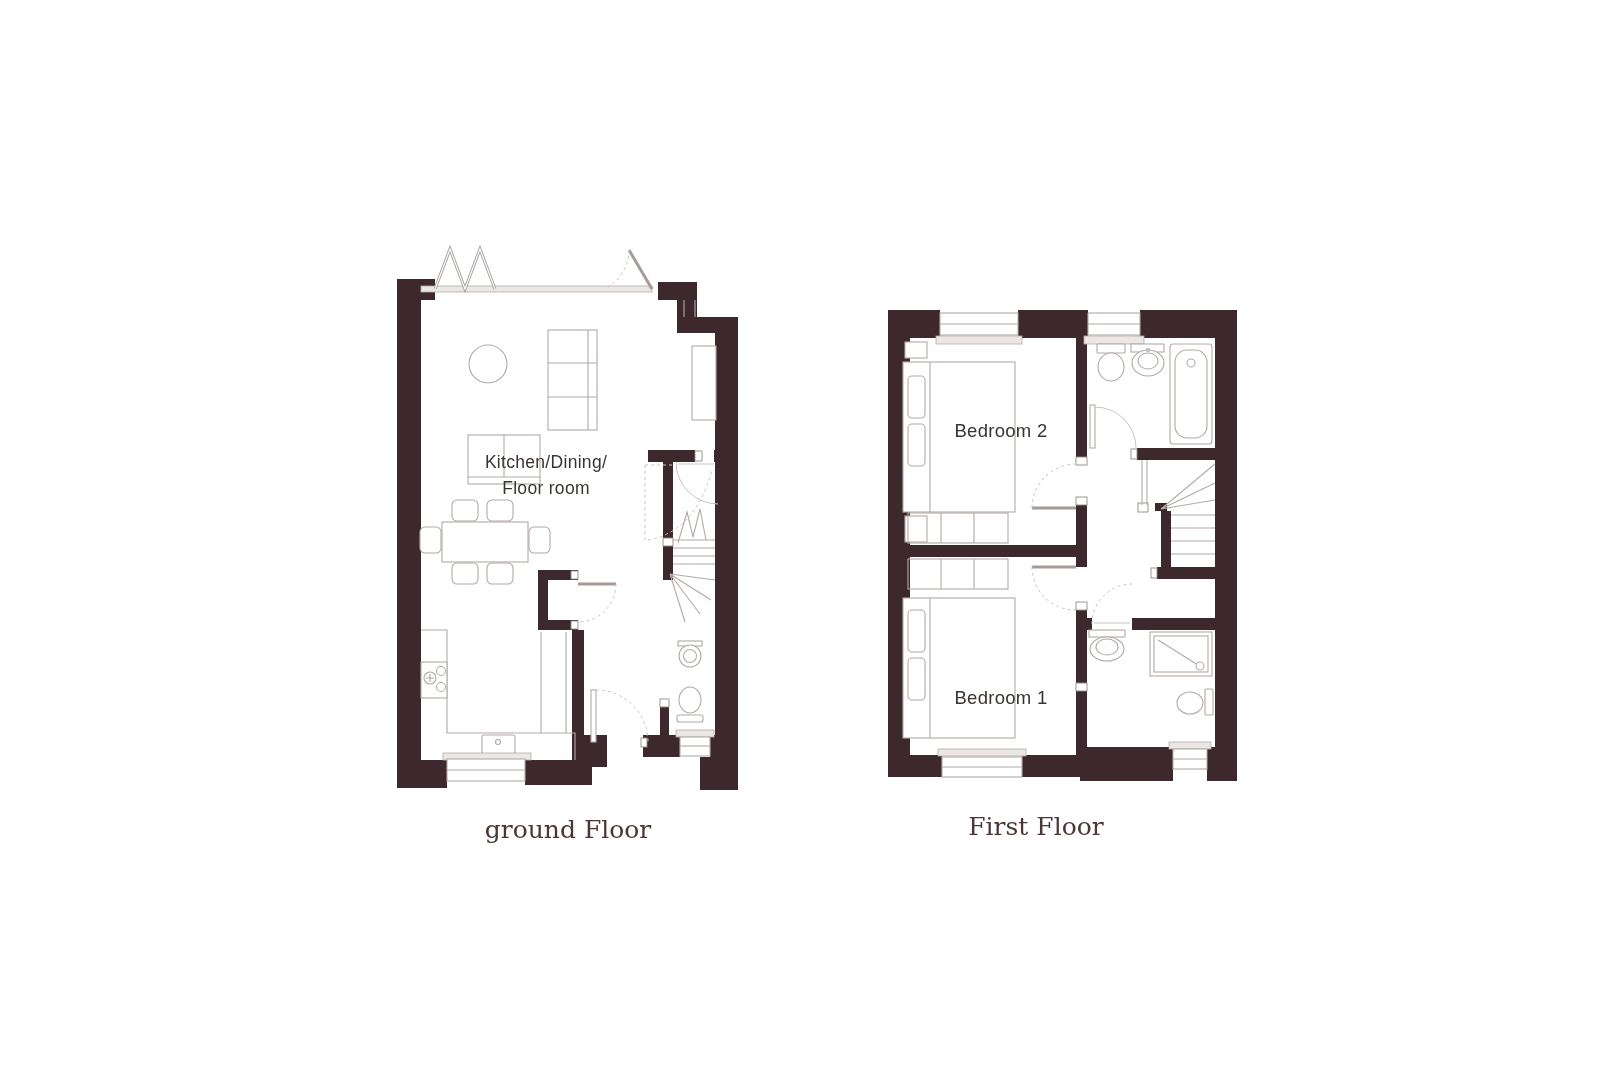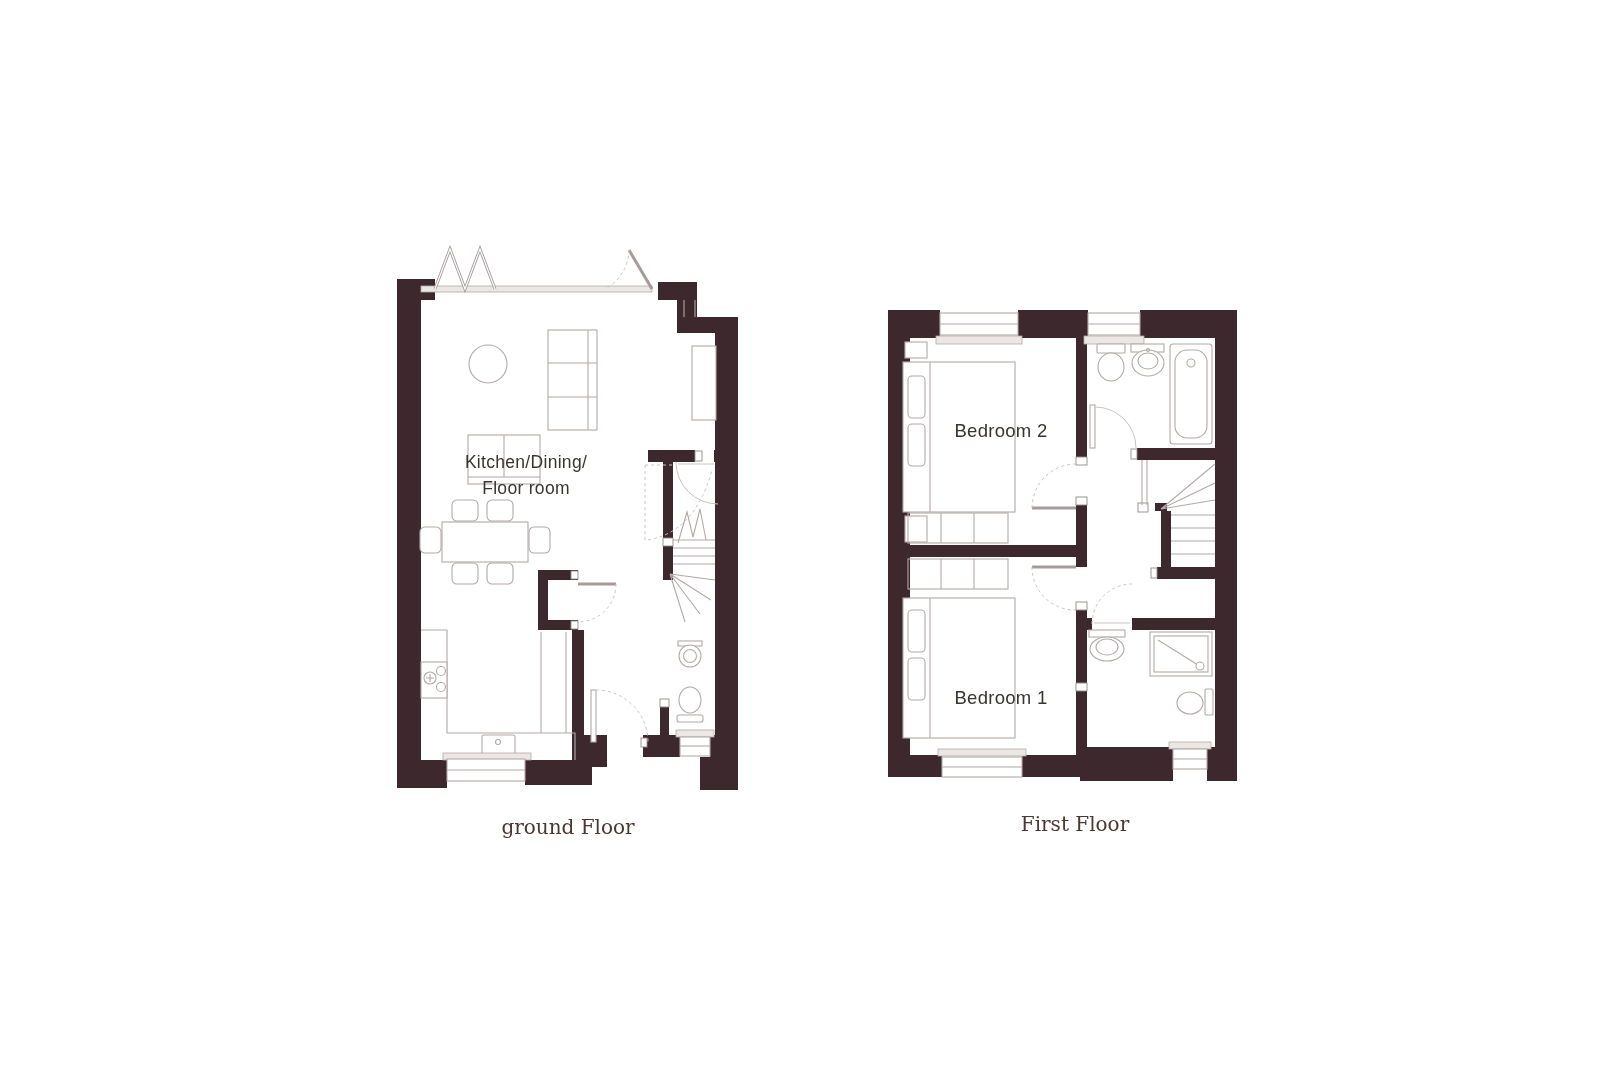--- a/index.html
+++ b/index.html
@@ -16,21 +16,21 @@
   .lnf{fill:#ffffff;stroke:var(--line);stroke-width:1.1;}
   .sill{fill:var(--sill);stroke:var(--line);stroke-width:0.8;}
   .arc{fill:none;stroke:var(--arc);stroke-width:1;stroke-dasharray:3 3;}
   .arcs{fill:none;stroke:var(--arc);stroke-width:1;}
   .leaf{fill:none;stroke:#a59c99;stroke-width:3;}
   .leafcore{fill:none;stroke:#ffffff;stroke-width:1.2;}
   .room-label{position:absolute;transform:translateX(-50%);text-align:center;
       color:var(--room-label);font-size:17.5px;letter-spacing:.3px;line-height:1.5;white-space:nowrap;}
   .room-label.big{font-size:18.5px;text-align:right;}
   .caption{position:absolute;transform:translateX(-50%);text-align:center;
-      font-family:"DejaVu Serif", serif;font-size:20px;color:var(--caption);white-space:nowrap;}
+      font-family:"DejaVu Serif", serif;font-size:25px;color:var(--caption);white-space:nowrap;}
 </style>
 </head>
 <body>
 
 <div class="canvas">
 
   <svg class="plan-svg" style="left:380px;top:230px" width="370" height="575" viewBox="380 230 370 575">
 
     <g>
       <rect class="wall" x="397" y="279" width="24" height="481"></rect>
@@ -309,26 +309,26 @@
       <line class="ln" x1="974" y1="559" x2="974" y2="589"></line>
     </g>
     <g>
       <rect class="lnf" x="903" y="598" width="112" height="140"></rect>
       <line class="ln" x1="930" y1="598" x2="930" y2="738"></line>
       <rect class="lnf" x="908" y="610" width="17" height="42" rx="4"></rect>
       <rect class="lnf" x="908" y="658" width="17" height="42" rx="4"></rect>
     </g>
   </svg>
 
-  <div class="room-label" style="left:526px;top:449px">
+  <div class="room-label" style="left:546px;top:449px">
     <span>Kitchen/Dining/</span><br>
     <span>Floor room</span>
   </div>
 
   <div class="room-label big" style="left:1001px;top:417px">Bedroom 2</div>
 
   <div class="room-label big" style="left:1001px;top:684px">Bedroom 1</div>
 
   <div class="caption" style="left:568px;top:815px">ground Floor</div>
 
-  <div class="caption" style="left:1075px;top:812px">First Floor</div>
+  <div class="caption" style="left:1036px;top:812px">First Floor</div>
 
 </div>
 
 </body></html>

